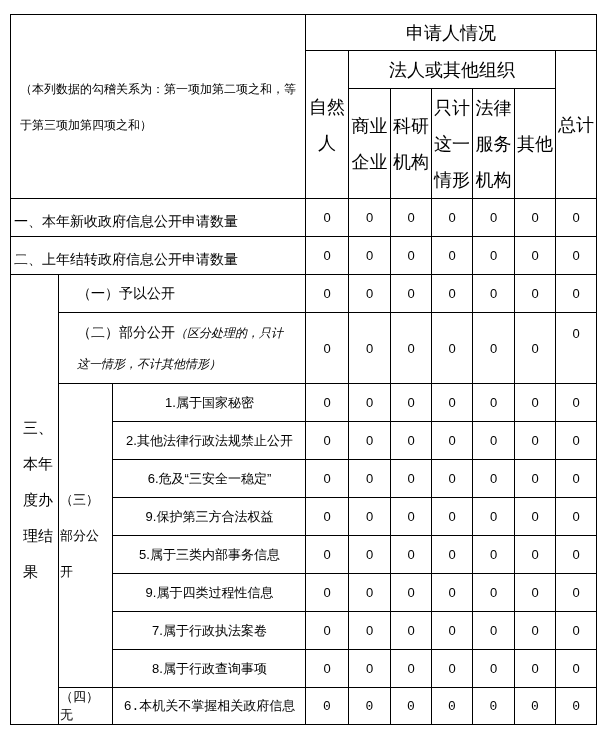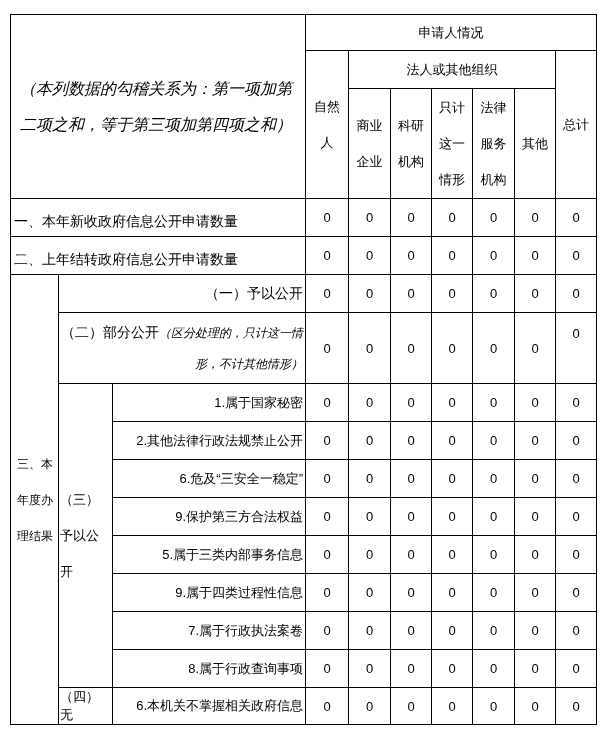--- a/index.html
+++ b/index.html
@@ -13,62 +13,62 @@
     color:#000;
   }
   table.report td{
     border:1px solid #000;
     overflow:hidden;
     line-break:loose;
     word-break:normal;
   }
   
   tr.h36{height:36px;} tr.h38{height:38px;} tr.h110{height:110px;}
-  tr.h71{height:71px;} tr.h30{height:30px;}
+  tr.h71{height:71px;} tr.h30{height:30px;font-family:Liberation Mono, monospace;}
   
   .hc{
     text-align:center;vertical-align:middle;
-    font-size:13px;line-height:36px;padding:0 2px;
+    font-size:18px;line-height:36px;padding:0 2px;
   }
   .hc-single{line-height:normal;}
   
   .note-cell{
-    font-style:italic;font-size:16px;line-height:36px;
+    font-size:12px;line-height:36px;
     text-align:left;vertical-align:middle;padding:0 2px 0 9px;
   }
   
   .lab{
     font-size:14px;text-align:left;vertical-align:middle;
     padding:8px 2px 0 3px;line-height:normal;margin-top:16px;
   }
   
   .sub{
-    font-size:14px;text-align:right;vertical-align:middle;
-    padding:0 2px;line-height:normal;
+    font-size:14px;text-align:left;vertical-align:middle;
+    padding:0 18px;line-height:normal;
   }
   .sub-wrap{line-height:30px;}
   .subnote{font-style:italic;font-size:12px;}
   
   .cat{
-    font-size:12px;text-align:center;vertical-align:middle;
-    line-height:36px;padding:0 2px 0 3px;
+    font-size:15px;text-align:left;vertical-align:middle;
+    line-height:36px;padding:0 2px 0 12px;
   }
   
   .deny{
     font-size:13px;text-align:left;vertical-align:middle;
     line-height:36px;padding:0 1px;
   }
   
   .four{
     font-size:13px;text-align:left;vertical-align:middle;
     padding:0 1px;line-height:normal;
   }
   
   .item{
-    font-size:13px;text-align:right;vertical-align:middle;
+    font-size:13px;text-align:center;vertical-align:middle;
     padding:0 2px 0 3px;line-height:normal;
   }
   
   .v{
     font-size:13px;text-align:center;vertical-align:middle;
     padding:0;line-height:normal;
   }
   .v-top{vertical-align:top;padding-top:13px;}
 </style>
 </head>
@@ -145,21 +145,21 @@
     <td class="v">0</td>
     <td class="v">0</td>
     <td class="v">0</td>
     <td class="v">0</td>
     <td class="v">0</td>
     <td class="v">0</td>
     <td class="v v-top">0</td>
   </tr>
 
   <tr class="h38">
-    <td class="deny" rowspan="8">（三）予以公开</td>
+    <td class="deny" rowspan="8">（三）部分公开</td>
     <td class="item">1.属于国家秘密</td>
     <td class="v">0</td>
     <td class="v">0</td>
     <td class="v">0</td>
     <td class="v">0</td>
     <td class="v">0</td>
     <td class="v">0</td>
     <td class="v">0</td>
   </tr>
   <tr class="h38">

